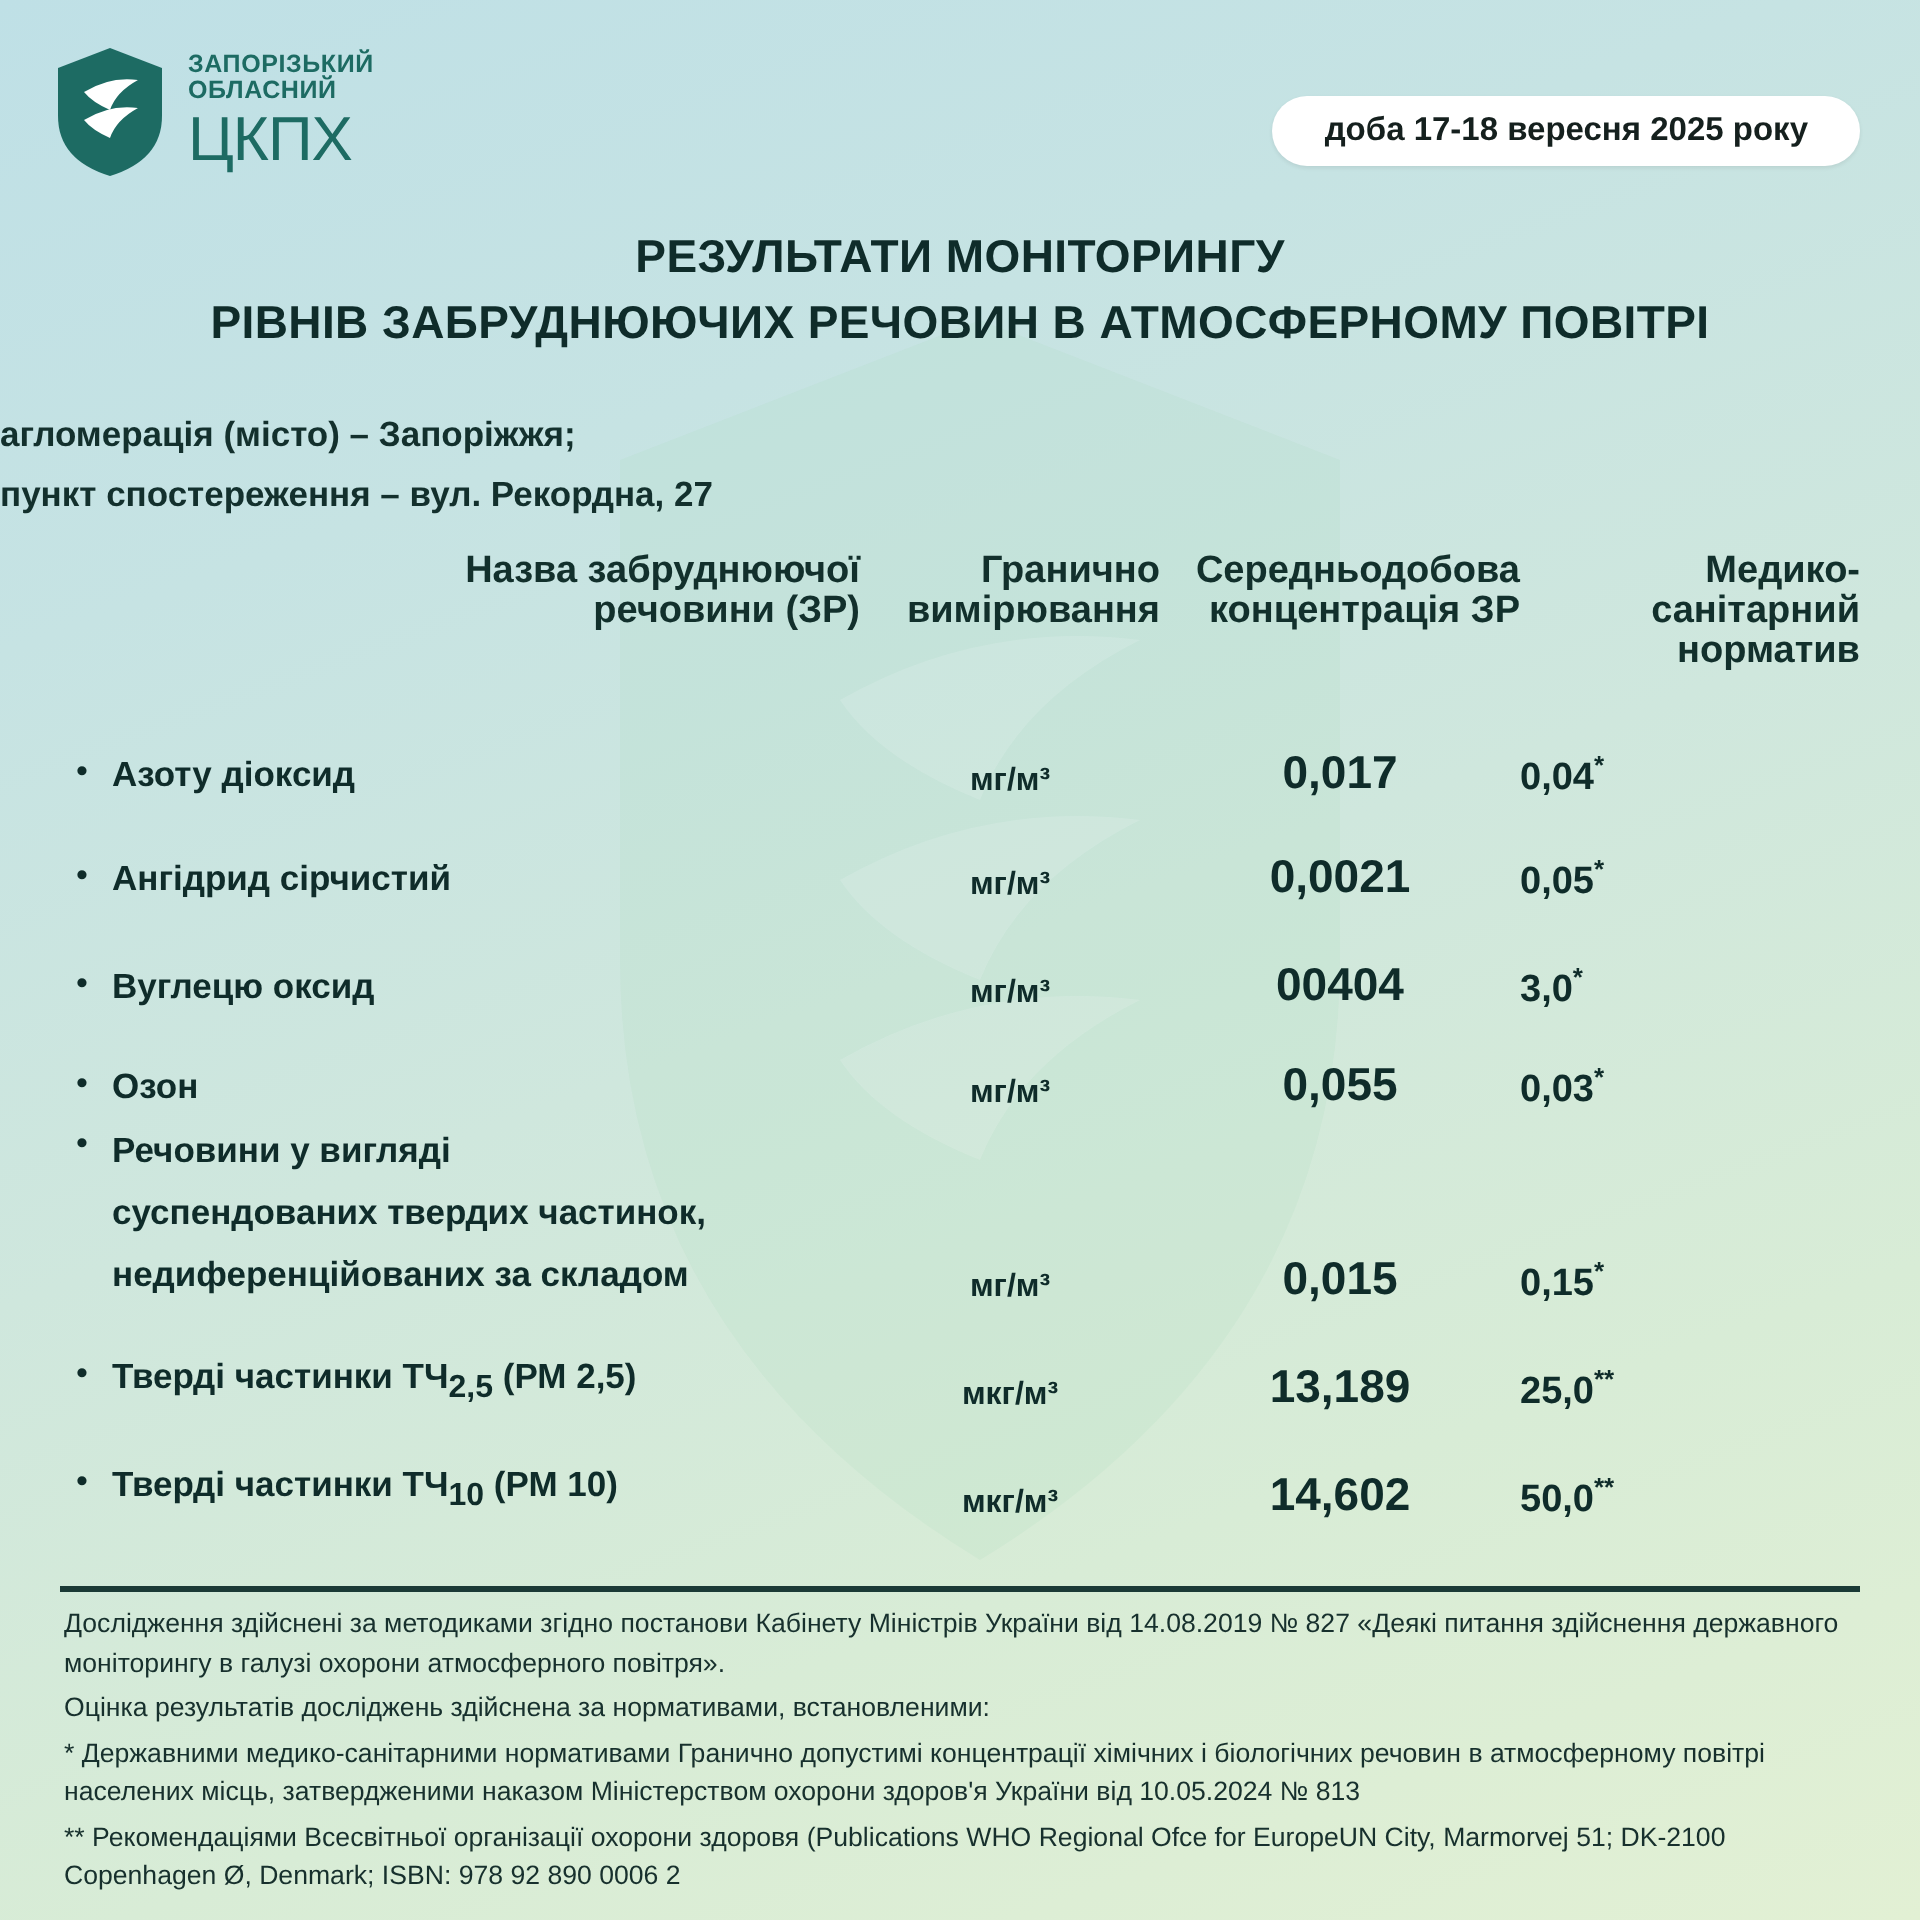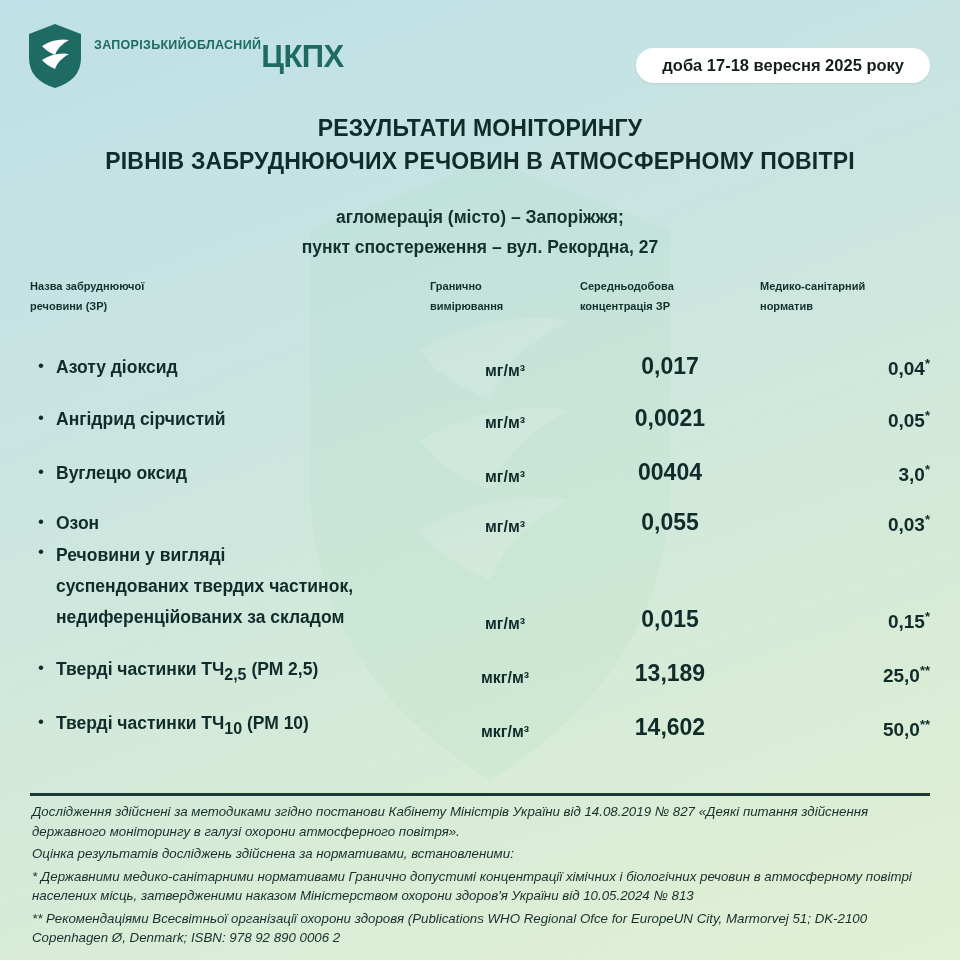--- a/index.html
+++ b/index.html
@@ -37,33 +37,33 @@
     display: flex;
     align-items: center;
     gap: 10px;
   }
   #logo .shield {
     width: 58px;
     height: 68px;
   }
   #logo .logo-text {
     display: flex;
-    flex-direction: row;
+    flex-direction: column;
     justify-content: center;
   }
   #logo .logo-small1, #logo .logo-small2, #logo .logo-small3 {
     font-size: 12.5px;
     font-weight: bold;
     color: #1d6b63;
     letter-spacing: .3px;
     line-height: 13px;
   }
   #logo .logo-big {
     font-size: 31px;
-    font-weight: bold;
+    font-weight: normal;
     color: #1d6b63;
     line-height: 32px;
     letter-spacing: -0.5px;
     margin-top: 2px;
   }
   #date-badge {
     position: absolute;
     right: 30px;
     top: 48px;
     background: #ffffff;
@@ -86,44 +86,44 @@
     font-weight: bold;
     color: #0f2c2a;
     line-height: 33px;
     letter-spacing: .2px;
   }
   #subtitle-block {
     position: absolute;
     top: 202px;
     left: 0;
     width: 960px;
-    text-align: center;
+    text-align: left;
   }
   .subtitle-line {
     font-size: 17.5px;
     font-weight: bold;
     color: #13302d;
     line-height: 30px;
   }
   
   #table {
     position: absolute;
     top: 276px;
     left: 30px;
     width: 900px;
   }
   .thead {
     display: flex;
     align-items: flex-start;
   }
   .th {
-    font-size: 11px;
+    font-size: 19px;
     font-weight: bold;
     color: #12302c;
-    text-align: left;
+    text-align: right;
     line-height: 20px;
   }
   .col-name  { width: 400px; }
   .col-unit  { width: 150px; }
   .col-conc  { width: 180px; }
   .col-norm  { width: 170px; }
 
   .rows { margin-top: 14px; }
   .row {
     display: flex;
@@ -161,21 +161,21 @@
   }
   .cell-conc {
     width: 180px;
     text-align: center;
     font-size: 23px;
     font-weight: bold;
     color: #0f2c2a;
   }
   .cell-norm {
     width: 170px;
-    text-align: right;
+    text-align: left;
     font-size: 19px;
     font-weight: bold;
     color: #0f2c2a;
   }
   .cell-norm sup, .cell-conc sup { font-size: 13px; }
   .row-multiline .cell-name { align-items: flex-start; }
   .row-multiline { align-items: flex-end; }
 
   
   #divider {
@@ -184,21 +184,20 @@
     top: 793px;
     width: 900px;
     height: 3px;
     background: #1b3a36;
   }
   #footnotes {
     position: absolute;
     left: 32px;
     top: 802px;
     width: 900px;
-    font-style: italic;
   }
   .fn {
     font-size: 13.3px;
     color: #17302d;
     line-height: 19.5px;
     margin-bottom: 3px;
   }
 </style>
 </head>
 <body>

